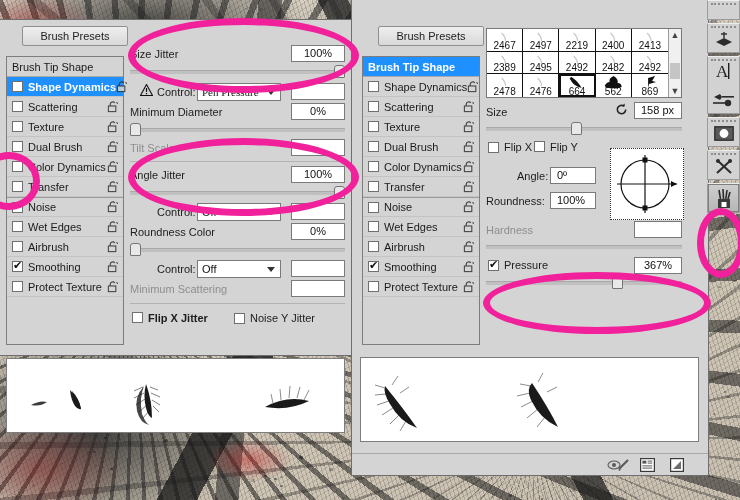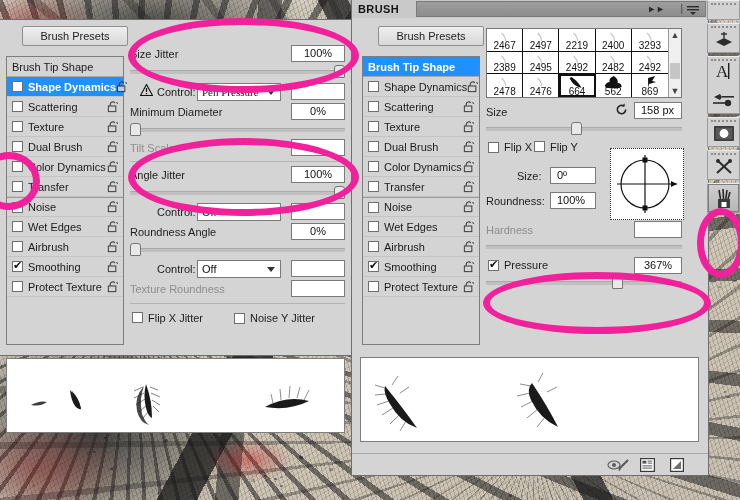--- a/index.html
+++ b/index.html
@@ -696,37 +696,37 @@
     <div class="numfld" style="position:absolute; left:161px; top:118px; width:54px;">100%</div>
     <div class="slider" style="position:absolute; left:0; top:138px; width:215px;">
       <div class="strack"></div>
       <div class="sthumb" id="ajThumb" style="left: 204px;"></div>
     </div>
 
     <div class="lbl" style="position:absolute; left:27px; top:158px;">Control:</div>
     <div class="combo" style="position:absolute; left:67px; top:155px; width:84px;">Off</div>
     <div class="numfld empty" style="position:absolute; left:161px; top:155px; width:54px;"></div>
 
-    <div class="lbl" style="position:absolute; left:0; top:178px;">Roundness Angle</div>
+    <div class="lbl" style="position:absolute; left:0; top:178px;">Roundness Color</div>
     <div class="numfld" style="position:absolute; left:161px; top:175px; width:54px;">0%</div>
     <div class="slider" style="position:absolute; left:0; top:195px; width:215px;">
       <div class="strack"></div>
       <div class="sthumb" id="rjThumb" style="left: 0px;"></div>
     </div>
 
     <div class="lbl" style="position:absolute; left:27px; top:215px;">Control:</div>
     <div class="combo" style="position:absolute; left:67px; top:212px; width:84px;">Off</div>
     <div class="numfld empty" style="position:absolute; left:161px; top:212px; width:54px;"></div>
 
-    <div class="lbl dim" style="position:absolute; left:0; top:235px;">Texture Roundness</div>
+    <div class="lbl dim" style="position:absolute; left:0; top:235px;">Minimum Scattering</div>
     <div class="numfld empty" style="position:absolute; left:161px; top:232px; width:54px;"></div>
 
     <div class="sep" style="position:absolute; left:0; top:255px; width:215px;"></div>
 
-    <div style="position:absolute; left:2px; top:264px; display:flex; ">
+    <div style="position:absolute; left:2px; top:264px; display:flex; font-weight:bold;">
       <span class="cb"></span>
       <span class="lbl">Flip X Jitter</span>
     </div>
     <div style="position:absolute; left:104px; top:264px; display:flex; align-items:center;">
       <span class="cb"></span>
       <span class="lbl">Noise Y Jitter</span>
     </div>
   </div>
 </div>
 
@@ -745,33 +745,20 @@
       <path d="M258 48 q22 -12 44 -6 q-20 10 -44 6Z"></path>
       <g opacity=".5" stroke="#1a1a1a" stroke-width="1" fill="none">
         <path d="M266 44 l-2 -9 M274 41 l-1 -11 M282 39 l1 -12 M290 39 l3 -11 M297 41 l5 -10"></path>
       </g>
     </g>
   </svg>
 </div>
 
 <div class="panel" id="rightPanel" style="left:352px; top:0px; width:356px; height:475px;">
 
-  <div style="position:absolute; left:0; top:0; right:0; height:18px; background:#c9c9c9;">
-    <div style="position:absolute; left:6px; top:3px; font-size:11px; font-weight:bold; letter-spacing:.4px; color:#161616;">BRUSH</div>
-    <div style="position:absolute; left:64px; top:1px; right:2px; bottom:1px;
-                background:linear-gradient(#9d9d9d,#8d8d8d); border:1px solid #7a7a7a;">
-      <span style="position:absolute; right:40px; top:2px; font-size:9px; color:#2a2a2a;">►►</span>
-      <span style="position:absolute; right:22px; top:1px; font-size:10px; color:#444;">|</span>
-      <svg style="position:absolute; right:6px; top:4px;" width="12" height="9" viewBox="0 0 12 9">
-        <rect x="0" y="0" width="12" height="1.4" fill="#2b2b2b"></rect>
-        <rect x="0" y="3" width="12" height="1.4" fill="#2b2b2b"></rect>
-        <path d="M3 6 L9 6 L6 9 Z" fill="#2b2b2b"></path>
-      </svg>
-    </div>
-  </div>
 
   <div class="pbtn" id="rpresets" style="position:absolute; left:26px; top:26px; width:106px;">Brush Presets</div>
 
   <div class="optlist" id="rOptList" style="position:absolute; left:10px; top:56px; width:118px; height:289px;">
       <div class="optrow hdr sel">
         <span class="olbl">Brush Tip Shape</span>
       </div>
       <div class="optrow">
         <span class="cb"></span>
         <span class="olbl">Shape Dynamics</span>
@@ -920,21 +907,21 @@
           <div class="bcell">
             <div class="tip"><svg viewBox="0 0 30 14" width="100%" height="14">
                 <path d="M12 3 q4 4 4 8" stroke="#c9c9c9" stroke-width="1.2" fill="none"></path>
               </svg></div>
             <div class="bn">2400</div>
           </div>
           <div class="bcell">
             <div class="tip"><svg viewBox="0 0 30 14" width="100%" height="14">
                 <path d="M12 3 q4 4 4 8" stroke="#c9c9c9" stroke-width="1.2" fill="none"></path>
               </svg></div>
-            <div class="bn">3293</div>
+            <div class="bn">2413</div>
           </div>
           <div class="bcell">
             <div class="tip"><svg viewBox="0 0 30 14" width="100%" height="14">
                 <path d="M12 3 q4 4 4 8" stroke="#c9c9c9" stroke-width="1.2" fill="none"></path>
               </svg></div>
             <div class="bn">2389</div>
           </div>
           <div class="bcell">
             <div class="tip"><svg viewBox="0 0 30 14" width="100%" height="14">
                 <path d="M12 3 q4 4 4 8" stroke="#c9c9c9" stroke-width="1.2" fill="none"></path>
@@ -1010,21 +997,21 @@
 
     <div style="position:absolute; left:2px; top:113px; display:flex; align-items:center;">
       <span class="cb"></span>
       <span class="lbl">Flip X</span>
     </div>
     <div style="position:absolute; left:48px; top:113px; display:flex; align-items:flex-start;">
       <span class="cb"></span>
       <span class="lbl">Flip Y</span>
     </div>
 
-    <div class="lbl" style="position:absolute; left:31px; top:142px;">Size:</div>
+    <div class="lbl" style="position:absolute; left:31px; top:142px;">Angle:</div>
     <div class="numfld" style="position:absolute; left:64px; top:139px; width:46px; text-align:left; padding-left:6px;">0º</div>
 
     <div class="lbl" style="position:absolute; left:0; top:167px;">Roundness:</div>
     <div class="numfld" style="position:absolute; left:64px; top:164px; width:46px; text-align:left; padding-left:6px;">100%</div>
 
     <div style="position:absolute; left:124px; top:120px; width:74px; height:72px;
                 border:1px dotted #333; background:#fff;">
       <svg width="72" height="70" viewBox="0 0 72 70">
         <circle cx="34" cy="35" r="24" fill="none" stroke="#111" stroke-width="1.2"></circle>
         <line x1="6" y1="35" x2="66" y2="35" stroke="#111" stroke-width="1.2"></line>

